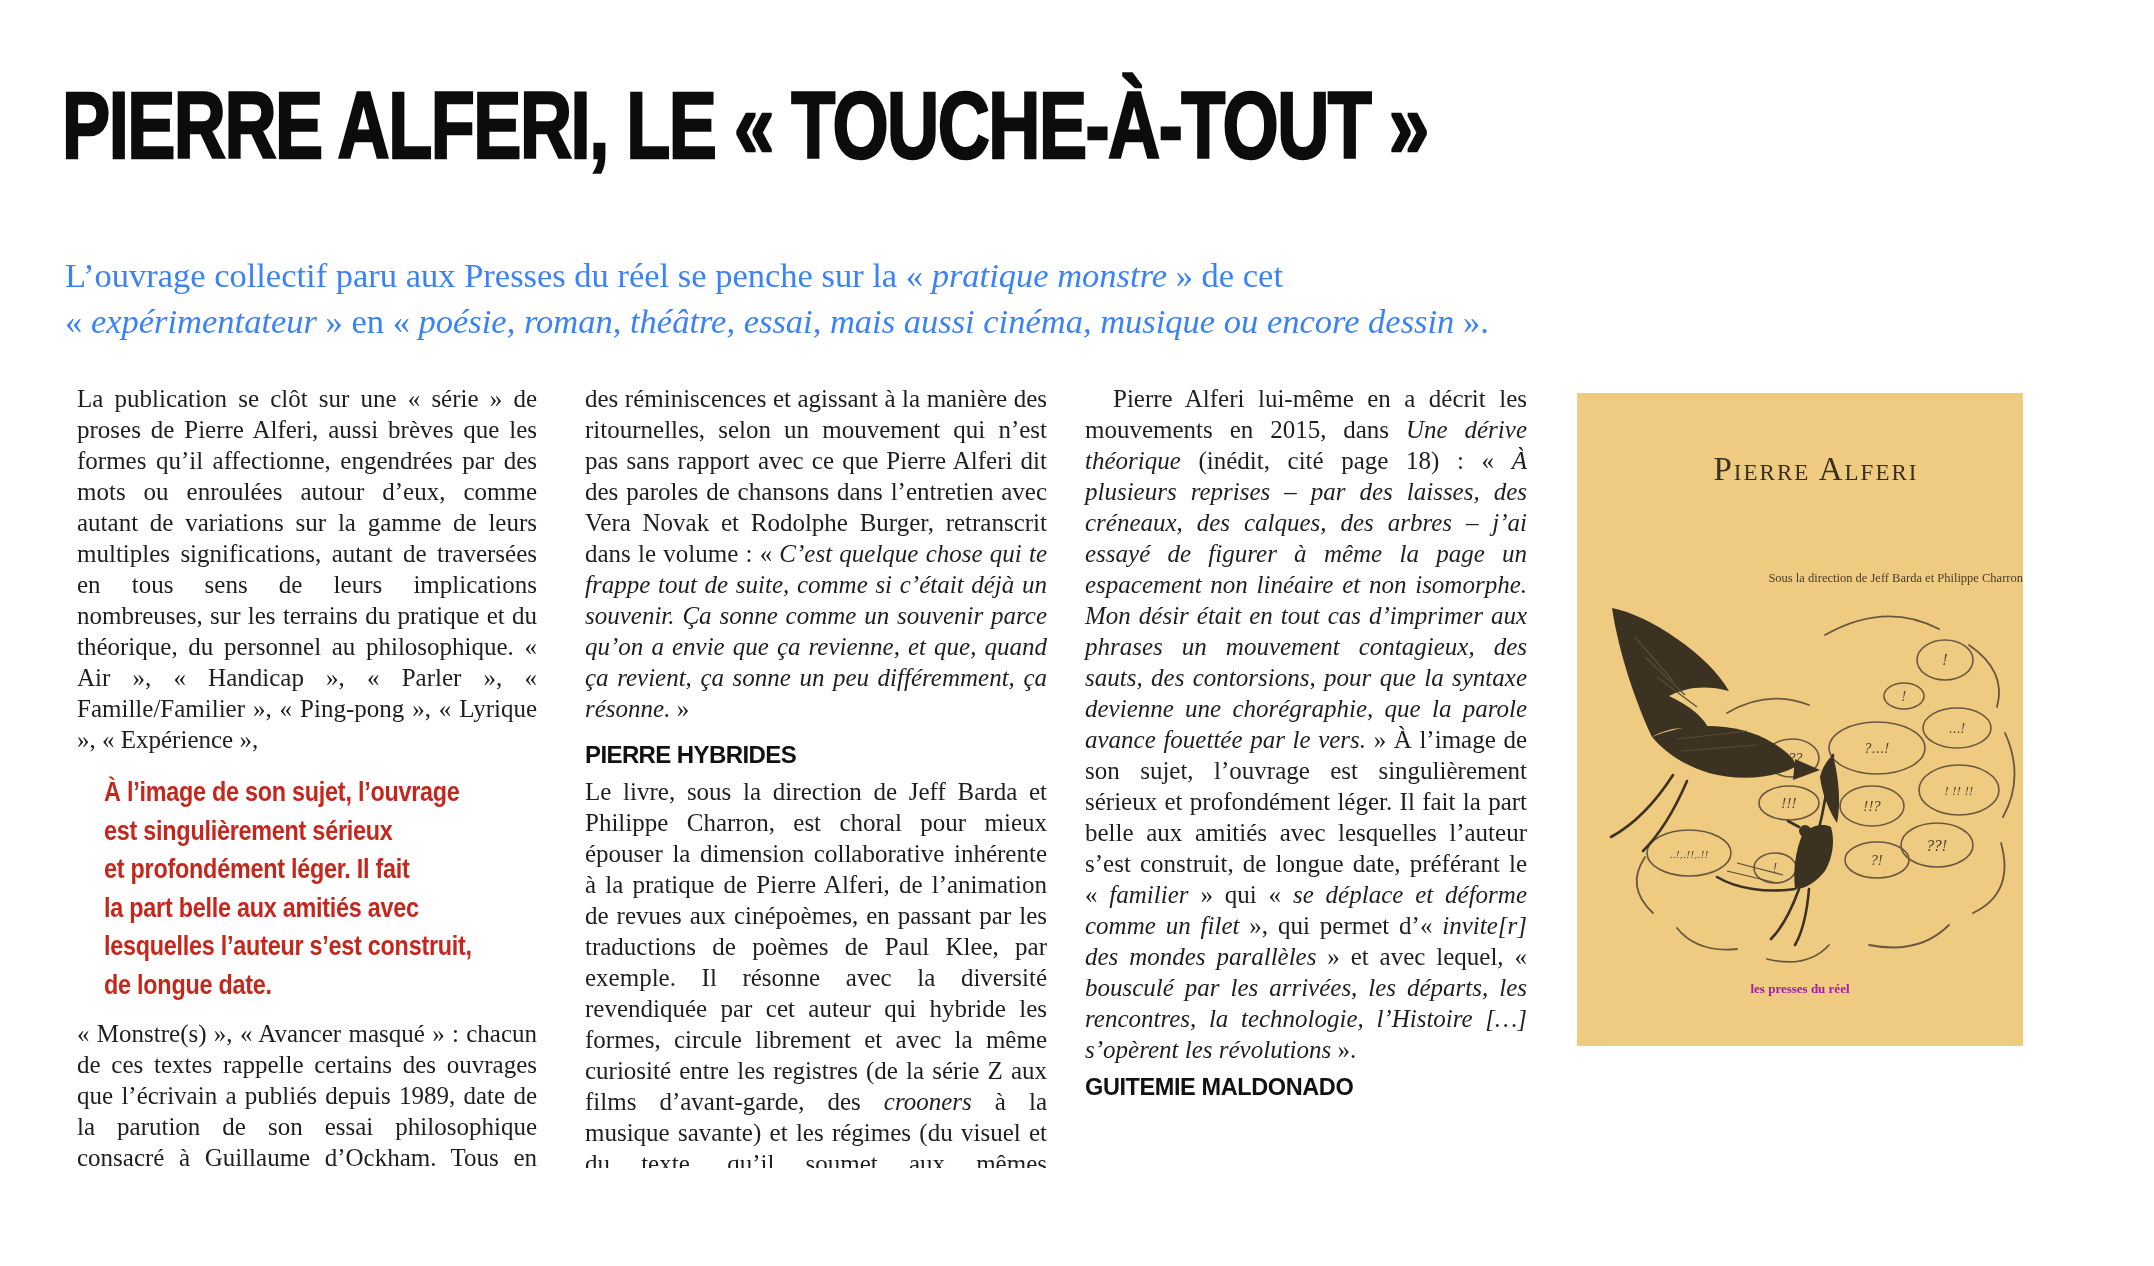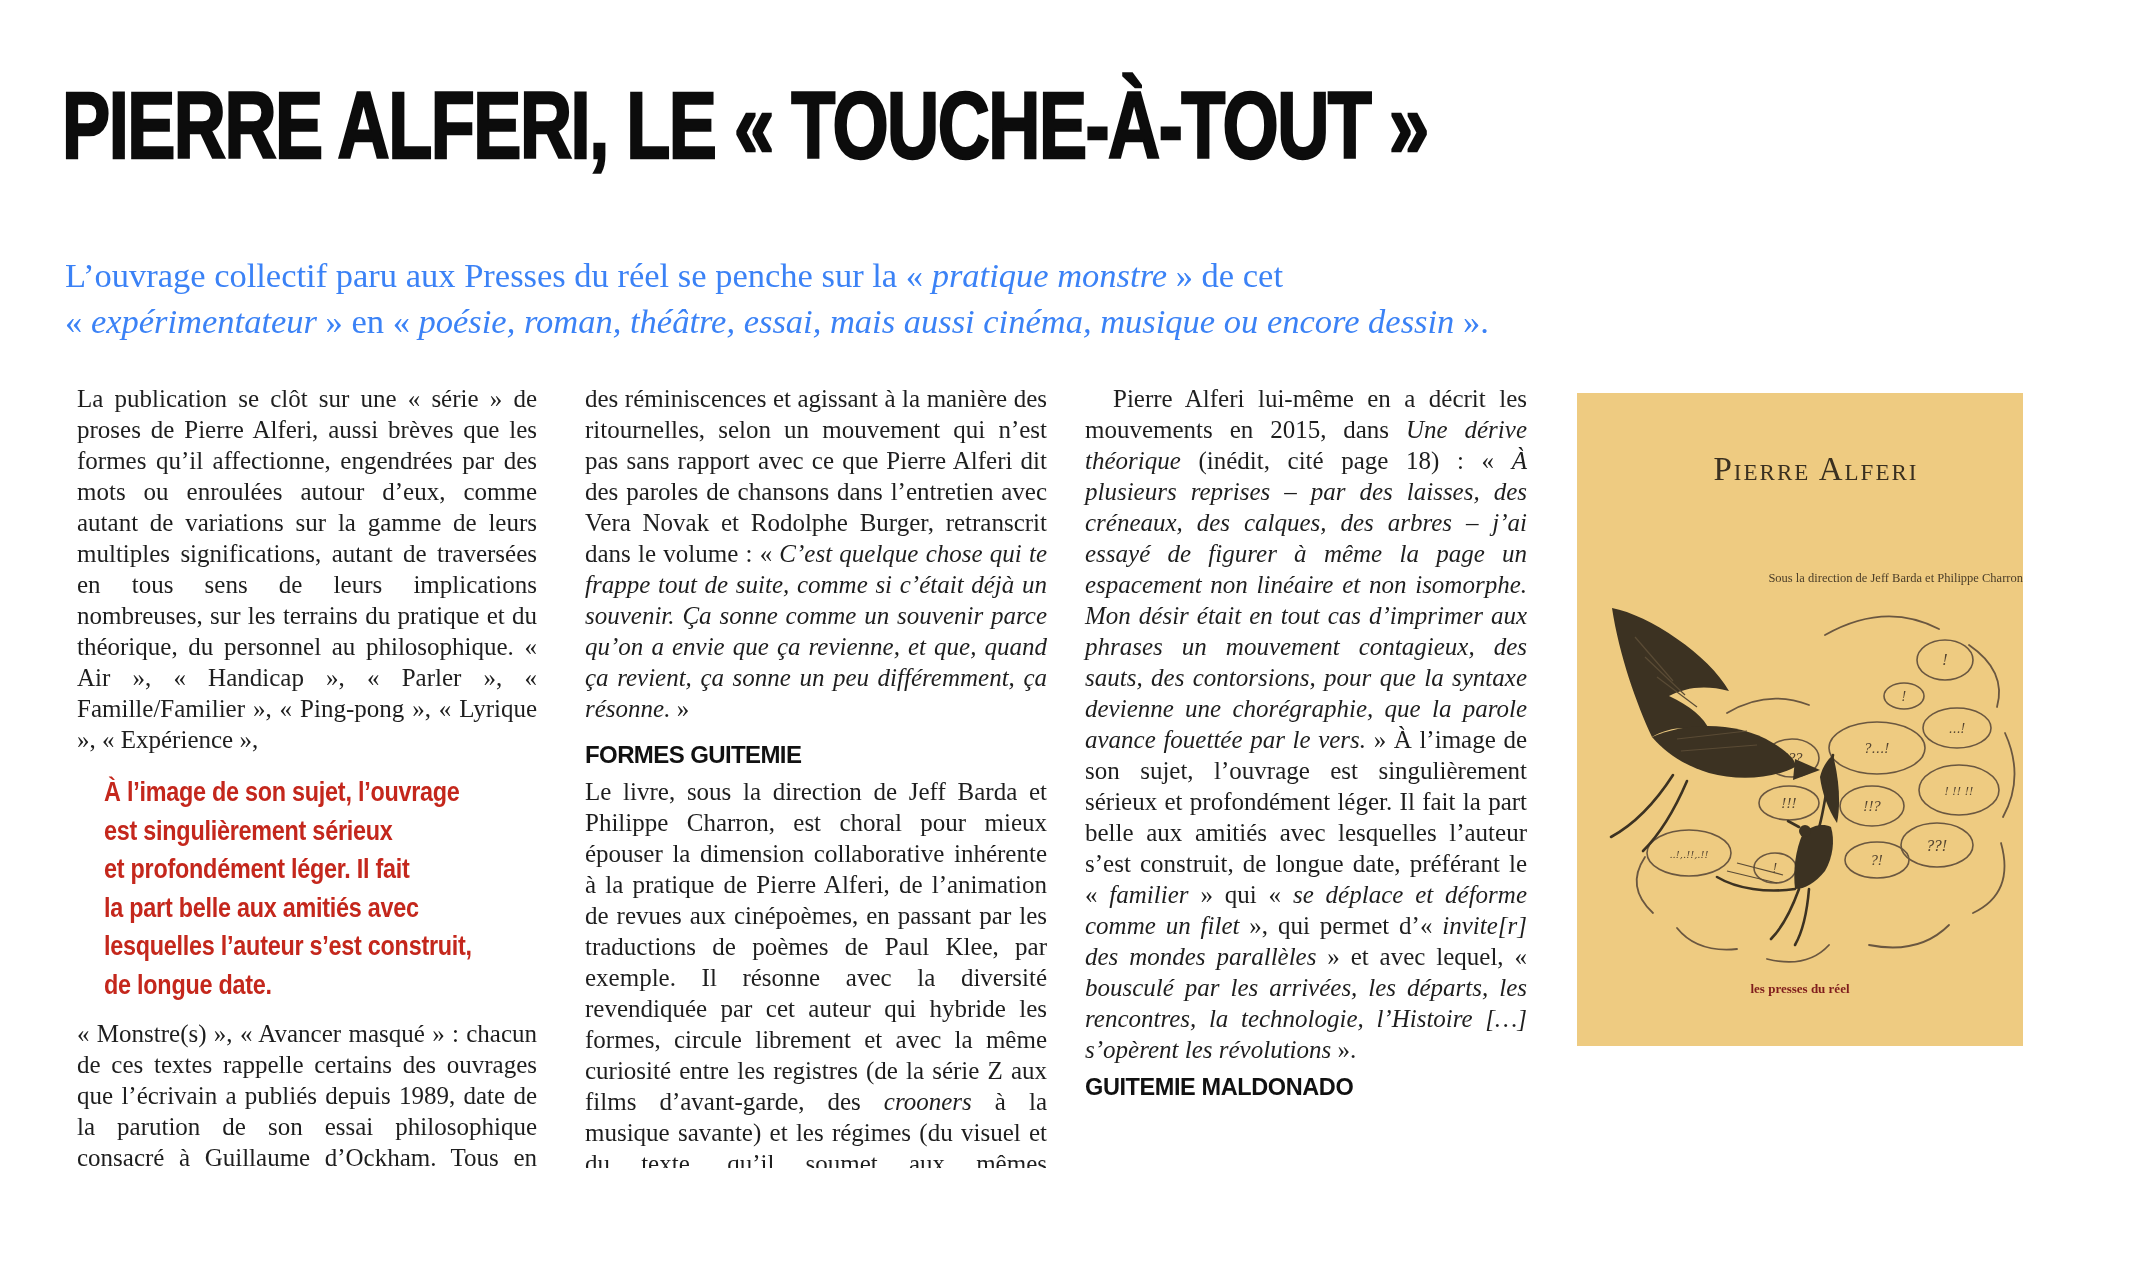--- a/index.html
+++ b/index.html
@@ -51,21 +51,21 @@
   .cover { position:absolute; left:1577px; top:393px; width:446px; height:653px;
            background:#eecb81; color:#3e3322; }
   .cover-author { position:absolute; left:16px; top:58px; width:100%; text-align:center;
                   font-variant:small-caps; font-size:33px; letter-spacing:2px; color:#3a3020; }
   .cover-title  { position:absolute; left:0; top:100px; width:100%; text-align:center;
                   font-style:italic; font-size:31px; color:#3a3020; }
   .cover-direction { position:absolute; left:0; top:178px; width:100%; text-align:right;
                      font-size:12.5px; color:#4a3d28; }
   .cover-art { position:absolute; left:0; top:200px; width:446px; height:400px; }
   .cover-publisher { position:absolute; left:0; top:588px; width:100%; text-align:center;
-                     font-size:13px; font-weight:700; color:#7f1d1d; }
+                     font-size:13px; font-weight:700; color:#a21caf; }
   .bubble-ellipse { fill:none; stroke:#6a5740; stroke-width:1.6; }
   .bubble-label { font-family:"DejaVu Serif", serif; font-style:italic; fill:#544430; }
   .cloud-arc { fill:none; stroke:#6a5740; stroke-width:1.8; stroke-linecap:round; }
   .bird-fill { fill:#3c3222; }
   .bird-stroke { fill:none; stroke:#3c3222; stroke-width:2.6; stroke-linecap:round; }
   .bird-hatch { fill:none; stroke:#5a4b35; stroke-width:1.2; }
 </style>
 </head>
 <body>
 
@@ -86,21 +86,21 @@
         <div>et profondément léger. Il fait</div>
         <div>la part belle aux amitiés avec</div>
         <div>lesquelles l’auteur s’est construit,</div>
         <div>de longue date.</div>
       </div>
     <p class="body"><span>« Monstre(s) », « Avancer masqué » : chacun de ces textes rappelle certains des ouvrages que l’écrivain a publiés depuis 1989, date de la parution de son essai philosophique consacré à Guillaume d’Ockham. Tous en portent les échos ou en montrent le chemin, suscitant</span></p>
   </div>
 
   <div class="col col2">
     <p class="body"><span>des réminiscences et agissant à la manière des ritournelles, selon un mouvement qui n’est pas sans rapport avec ce que Pierre Alferi dit des paroles de chansons dans l’entretien avec Vera Novak et Rodolphe Burger, retranscrit dans le volume : « </span><span class="it">C’est quelque chose qui te frappe tout de suite, comme si c’était déjà un souvenir. Ça sonne comme un souvenir parce qu’on a envie que ça revienne, et que, quand ça revient, ça sonne un peu différemment, ça résonne.</span><span> »</span></p>
-    <h3 class="subhead">FORMES GUITEMIE</h3>
+    <h3 class="subhead">PIERRE HYBRIDES</h3>
     <p class="body"><span>Le livre, sous la direction de Jeff Barda et Philippe Charron, est choral pour mieux épouser la dimension collaborative inhérente à la pratique de Pierre Alferi, de l’animation de revues aux cinépoèmes, en passant par les traductions de poèmes de Paul Klee, par exemple. Il résonne avec la diversité revendiquée par cet auteur qui hybride les formes, circule librement et avec la même curiosité entre les registres (de la série Z aux films d’avant-garde, des </span><span class="it">crooners</span><span> à la musique savante) et les régimes (du visuel et du texte, qu’il soumet aux mêmes renversements), pour mieux résister à toutes les assignations, à tous les arrêts aussi.</span></p>
   </div>
 
   <div class="col col3">
     <p class="body indent"><span>Pierre Alferi lui-même en a décrit les mouvements en 2015, dans </span><span class="it">Une dérive théorique</span><span> (inédit, cité page 18) : « </span><span class="it">À plusieurs reprises – par des laisses, des créneaux, des calques, des arbres – j’ai essayé de figurer à même la page un espacement non linéaire et non isomorphe. Mon désir était en tout cas d’imprimer aux phrases un mouvement contagieux, des sauts, des contorsions, pour que la syntaxe devienne une chorégraphie, que la parole avance fouettée par le vers.</span><span> » À l’image de son sujet, l’ouvrage est singulièrement sérieux et profondément léger. Il fait la part belle aux amitiés avec lesquelles l’auteur s’est construit, de longue date, préférant le « </span><span class="it">familier</span><span> » qui « </span><span class="it">se déplace et déforme comme un filet</span><span> », qui permet d’« </span><span class="it">invite[r] des mondes parallèles</span><span> » et avec lequel, « </span><span class="it">bousculé par les arrivées, les départs, les rencontres, la technologie, l’Histoire […] s’opèrent les révolutions</span><span> ».</span></p>
     <div class="byline">GUITEMIE MALDONADO</div>
   </div>
 
   <div class="cover">
     <div class="cover-author">Pierre Alferi</div>

